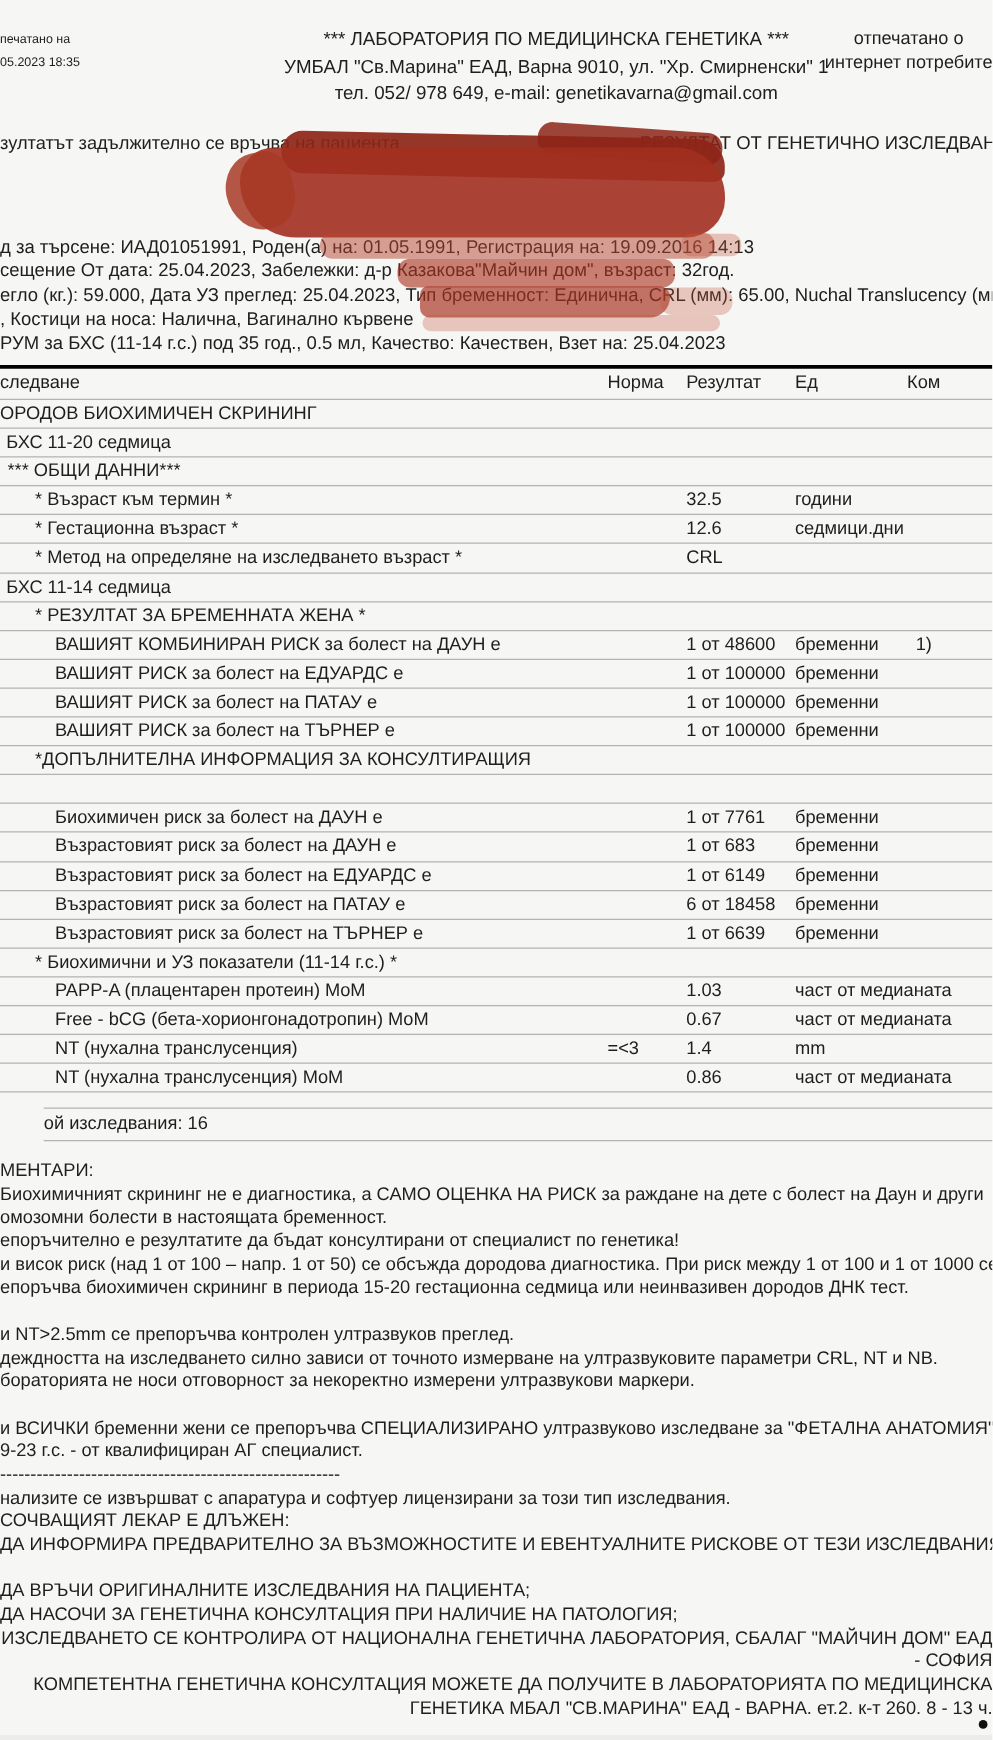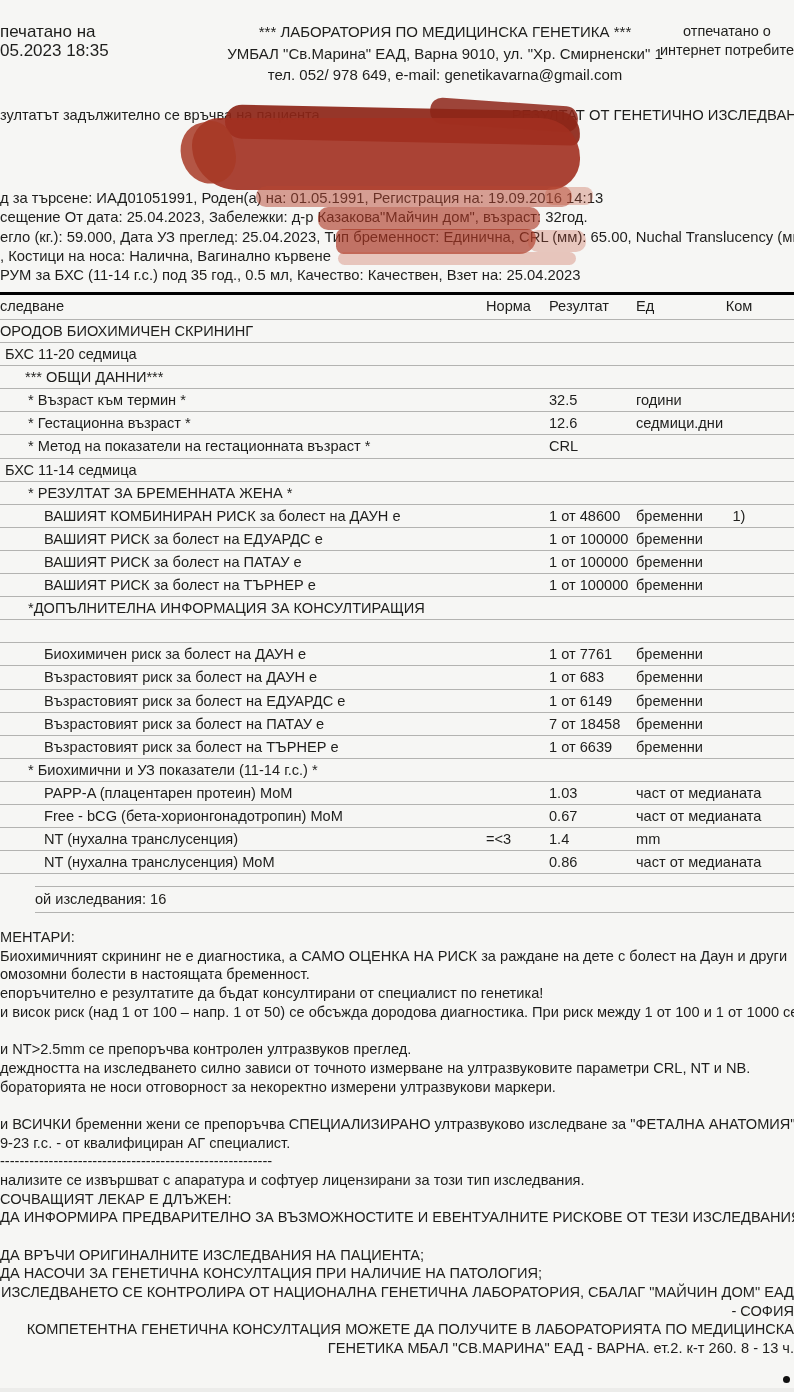--- a/index.html
+++ b/index.html
@@ -1,21 +1,21 @@
 <!DOCTYPE html>
 <html><head>
 <meta charset="utf-8">
 <style>
   html,body{margin:0;padding:0;background:#ffffff;}
   .page{position:relative;width:794px;height:1392px;background:#f6f6f4;overflow:hidden;
         font-family:"Liberation Sans",sans-serif;color:#1e1e1c;}
   .abs{position:absolute;}
 
   
-  .hdr-left{left:0;top:22px;font-size:17px;line-height:19px;white-space:nowrap;}
+  .hdr-left{left:0;top:22px;font-size:10px;line-height:19px;white-space:nowrap;}
   .hdr-center{left:0;top:21px;width:794px;text-align:center;font-size:15px;line-height:21.5px;padding-left:48px;}
   .hdr-right{right:0;top:22px;text-align:center;font-size:14.5px;line-height:19px;white-space:nowrap;}
 
   
   .banner-left{left:0;top:107px;font-size:14.6px;white-space:nowrap;}
   .banner-right{right:-3px;top:107px;font-size:14.8px;white-space:nowrap;}
 
   
   .patient{left:0;top:189px;font-size:14.8px;line-height:19.3px;white-space:nowrap;z-index:1;}
 
@@ -37,21 +37,21 @@
   .trow{position:relative;height:22.1px;border-bottom:1px solid #b3b3b1;}
   .trow.thead{height:24px;}
   .trow span{position:absolute;top:3px;white-space:nowrap;}
   .c-label{left:0;}
   .c-norm{left:486px;}
   .c-result{left:549px;}
   .c-unit{left:636px;}
   .c-comment{left:700px;width:78px;text-align:center;}
   .ind-0 .c-label{left:0;}
   .ind-1 .c-label{left:5px;}
-  .ind-2 .c-label{left:25px;}
+  .ind-2 .c-label{left:6px;}
   .ind-3 .c-label{left:28px;}
   .ind-4 .c-label{left:44px;}
 
   
   .count-row{left:6px;top:886px;width:794px;height:21px;border-top:1px solid #b3b3b1;border-bottom:1px solid #b3b3b1;
              font-size:14.6px;padding-top:4px;margin-left:29px;}
 
   
   .comments{left:0;top:928px;width:794px;font-size:14.6px;}
   .cline{height:18.7px;line-height:18.7px;white-space:nowrap;}
@@ -152,21 +152,21 @@
 
         <div class="trow ind-3">
           <span class="c-label">* Гестационна възраст *</span>
           <span class="c-norm">&nbsp;</span>
           <span class="c-result">12.6</span>
           <span class="c-unit">седмици.дни</span>
           <span class="c-comment">&nbsp;</span>
         </div>
 
         <div class="trow ind-3">
-          <span class="c-label">* Метод на показатели на гестационната възраст *</span>
+          <span class="c-label">* Метод на определяне на изследването възраст *</span>
           <span class="c-norm">&nbsp;</span>
           <span class="c-result">CRL</span>
           <span class="c-unit">&nbsp;</span>
           <span class="c-comment">&nbsp;</span>
         </div>
 
         <div class="trow ind-1">
           <span class="c-label">БХС 11-14 седмица</span>
           <span class="c-norm">&nbsp;</span>
           <span class="c-result">&nbsp;</span>
@@ -250,21 +250,21 @@
           <span class="c-label">Възрастовият риск за болест на ЕДУАРДС е</span>
           <span class="c-norm">&nbsp;</span>
           <span class="c-result">1 от 6149</span>
           <span class="c-unit">бременни</span>
           <span class="c-comment">&nbsp;</span>
         </div>
 
         <div class="trow ind-4">
           <span class="c-label">Възрастовият риск за болест на ПАТАУ е</span>
           <span class="c-norm">&nbsp;</span>
-          <span class="c-result">7 от 18458</span>
+          <span class="c-result">6 от 18458</span>
           <span class="c-unit">бременни</span>
           <span class="c-comment">&nbsp;</span>
         </div>
 
         <div class="trow ind-4">
           <span class="c-label">Възрастовият риск за болест на ТЪРНЕР е</span>
           <span class="c-norm">&nbsp;</span>
           <span class="c-result">1 от 6639</span>
           <span class="c-unit">бременни</span>
           <span class="c-comment">&nbsp;</span>
@@ -319,20 +319,21 @@
       <div class="cline"><span>МЕНТАРИ:</span></div>
 
       <div class="cline"><span>Биохимичният скрининг не е диагностика, а САМО ОЦЕНКА НА РИСК за раждане на дете с болест на Даун и други</span></div>
 
       <div class="cline"><span>омозомни болести в настоящата бременност.</span></div>
 
       <div class="cline"><span>епоръчително е резултатите да бъдат консултирани от специалист по генетика!</span></div>
 
       <div class="cline"><span>и висок риск (над 1 от 100 – напр. 1 от 50) се обсъжда дородова диагностика. При риск между 1 от 100  и 1 от 1000 се</span></div>
 
+      <div class="cline"><span>епоръчва биохимичен скрининг в периода 15-20 гестационна седмица или неинвазивен дородов ДНК тест.</span></div>
 
       <div class="cline"><span>&nbsp;</span></div>
 
       <div class="cline"><span>и NT&gt;2.5mm се препоръчва контролен ултразвуков преглед.</span></div>
 
       <div class="cline"><span>деждността на изследването силно зависи от точното измерване на ултразвуковите параметри CRL, NT и NB.</span></div>
 
       <div class="cline"><span>бораторията не носи отговорност за некоректно измерени ултразвукови маркери.</span></div>
 
       <div class="cline"><span>&nbsp;</span></div>

